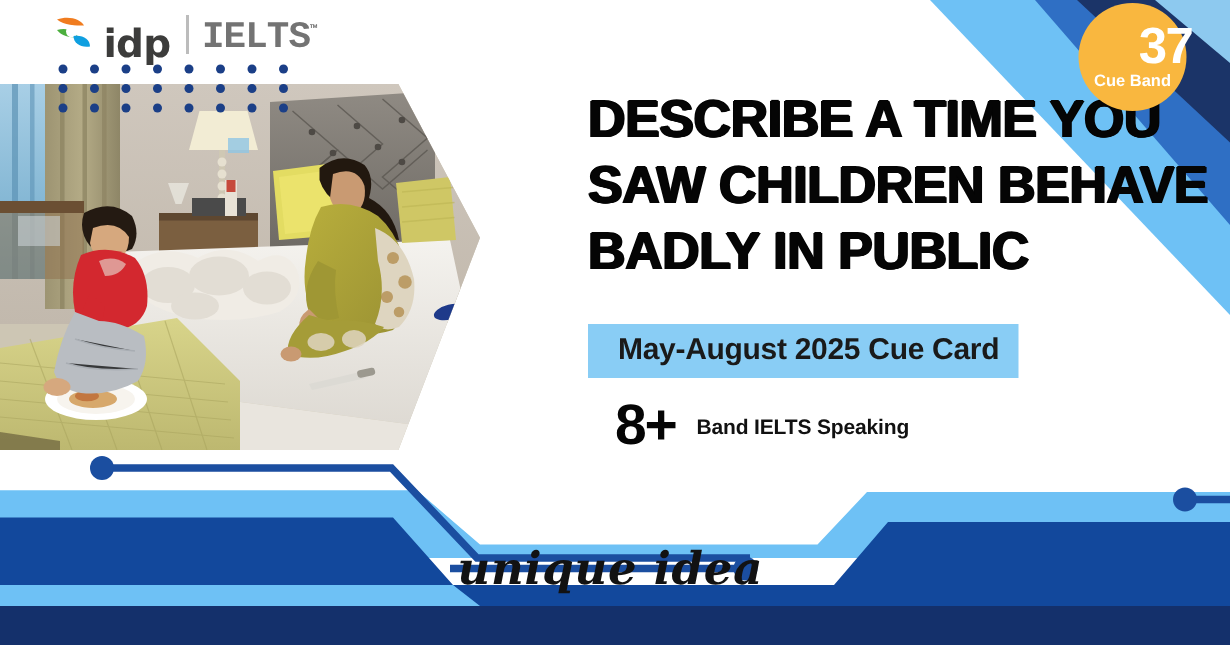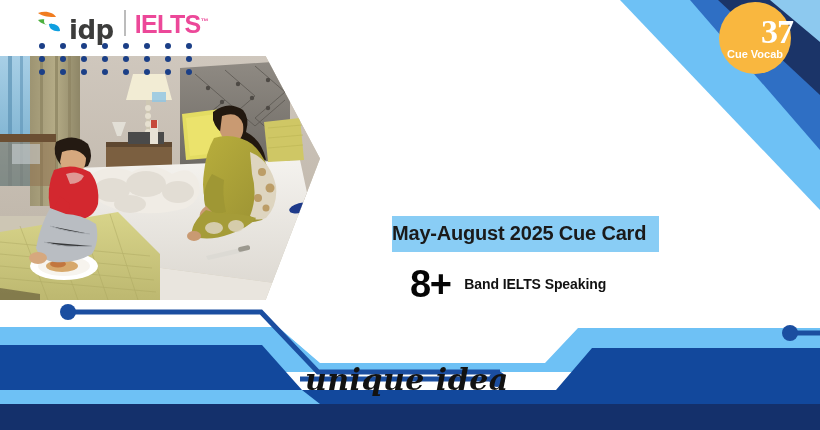--- a/index.html
+++ b/index.html
@@ -50,24 +50,24 @@
     line-height: 1;
     margin-top: 14px;
   }
   .logo-divider {
     width: 2px;
     height: 26px;
     background: #bcbcbc;
     margin: 0 9px 0 10px;
   }
   .logo-ielts {
-    font-family: Liberation Sans, sans-serif;
+    font-family: Liberation Mono, monospace;
     font-size: 25px;
     font-weight: 700;
-    color: #ec4899;
+    color: #737373;
     letter-spacing: -0.6px;
     line-height: 1;
     position: relative;
     margin-top: 2px;
   }
   .logo-ielts .tm {
     font-size: 8px;
     vertical-align: super;
     font-weight: 700;
   }
@@ -114,21 +114,21 @@
     height: 72px;
     border-radius: 50%;
     background: #f9b73f;
     z-index: 14;
     display: flex;
     flex-direction: column;
     align-items: center;
     justify-content: center;
   }
   .badge-num {
-    font-family: Liberation Serif, serif;
+    font-family: Liberation Sans, sans-serif;
     font-weight: 700;
     font-size: 34px;
     color: #ffffff;
     line-height: 0.92;
     letter-spacing: -1px;
     margin-left: 44px;
   }
   .badge-label {
     font-family: "Liberation Sans", sans-serif;
     font-weight: 700;
@@ -163,21 +163,21 @@
        0 0.6px 0 #050505,
        0 -0.6px 0 #050505;
   }
 
   
   .chip {
     position: absolute;
     left: 392px;
     top: 216px;
     background: #89cdf5;
-    padding: 7px 13px 8px 0;
+    padding: 7px 13px 8px 20px;
     z-index: 13;
   }
   .chip span {
     font-family: "Liberation Sans", sans-serif;
     font-weight: 700;
     font-size: 20px;
     color: #1a1a1a;
     line-height: 1;
     letter-spacing: -0.2px;
   }
@@ -493,23 +493,28 @@
       <rect x="238" y="190" width="12" height="5" rx="2" fill="#9c998f" transform="rotate(-12 244 192)"></rect>
 
       <ellipse cx="300" cy="152" rx="11" ry="5" fill="#1e3a8a" transform="rotate(-14 300 152)"></ellipse>
 
       <rect x="0" y="0" width="320" height="244" fill="none"></rect>
     </svg>
   </div>
 
   <div class="badge">
     <span class="badge-num">37</span>
-    <span class="badge-label">Cue Vocab</span>
-  </div>
-
+    <span class="badge-label">Cue Band</span>
+  </div>
+
+  <div class="headline">
+    <div class="line">DESCRIBE A TIME YOU</div>
+    <div class="line">SAW CHILDREN BEHAVE</div>
+    <div class="line">BADLY IN PUBLIC</div>
+  </div>
 
   <div class="chip">
     <span>May-August 2025 Cue Card</span>
   </div>
 
   <div class="band-row">
     <span class="band-num">8+</span>
     <span class="band-txt">
       <span>Band IELTS Speaking</span>
     </span>

